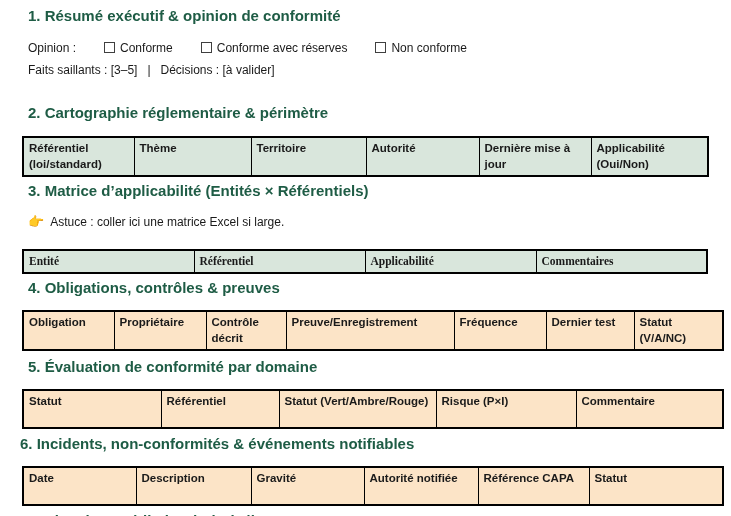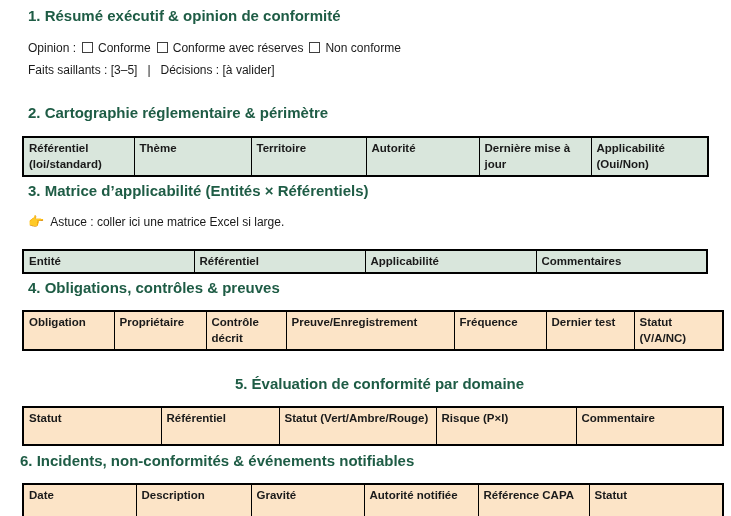--- a/index.html
+++ b/index.html
@@ -25,21 +25,21 @@
   .bodyline{
     font-size:12px;line-height:16px;
     margin-left:28px;
     color:#1a1a1a;
   }
   .chk{
     display:inline-block;width:11px;height:11px;
     border:1.2px solid #3f3f3f;background:#fff;
     vertical-align:-1px;margin-right:5px;
   }
-  .opt{margin-left:6px;}
+  .opt{margin-left:28px;}
   .opt:first-of-type{margin-left:8px;}
   .sep{margin:0 10px;}
   .tip-icon{font-size:13px;margin-right:6px;}
   table.doc{
     border-collapse:collapse;table-layout:fixed;
     margin-left:22px;
     border:2px solid var(--border);
   }
   table.doc th{
     border:1px solid var(--border);
@@ -49,40 +49,40 @@
     overflow:hidden;
   }
   table.green th{background:var(--green-bg);}
   table.peach th{background:var(--peach-bg);}
   .h-row2{height:38px;}
   .h-row1{height:22px;}
   
   .t2{width:685px;} .t2 th:nth-child(1){width:111px;} .t2 th:nth-child(2){width:117px;}
   .t2 th:nth-child(3){width:115px;} .t2 th:nth-child(4){width:113px;margin-left:24px;}
   .t2 th:nth-child(5){width:112px;} .t2 th:nth-child(6){width:117px;}
-  .t3{width:685px;} .t3 th{width:171px;}
+  .t3{width:685px;font-family:Liberation Serif, serif;} .t3 th{width:171px;}
   .t4{width:700px;} .t4 th:nth-child(1){width:91px;} .t4 th:nth-child(2){width:92px;}
   .t4 th:nth-child(3){width:80px;} .t4 th:nth-child(4){width:168px;}
   .t4 th:nth-child(5){width:92px;} .t4 th:nth-child(6){width:88px;} .t4 th:nth-child(7){width:89px;}
   .t5{width:700px;} .t5 th:nth-child(1){width:138px;} .t5 th:nth-child(2){width:118px;}
   .t5 th:nth-child(3){width:157px;} .t5 th:nth-child(4){width:140px;} .t5 th:nth-child(5){width:147px;}
   .t6{width:700px;} .t6 th:nth-child(1){width:113px;} .t6 th:nth-child(2){width:115px;}
   .t6 th:nth-child(3){width:113px;} .t6 th:nth-child(4){width:114px;}
   .t6 th:nth-child(5){width:111px;} .t6 th:nth-child(6){width:134px;}
   
   .mt-opinion{margin-top:15px;}
   .mt-faits{margin-top:6px;}
   .mt-h2{margin-top:25px;}
   .mt-t2{margin-top:14px;}
   .mt-h3{margin-top:4px;}
   .mt-tip{margin-top:14px;}
   .mt-t3{margin-top:19px;}
   .mt-h4{margin-top:4px;}
   .mt-t4{margin-top:13px;border-radius:11px;}
-  .mt-h5{margin-top:23px;text-align:center;}
+  .mt-h5{margin-top:6px;}
   .mt-t5{margin-top:13px;}
   .mt-h6{margin-top:5px;margin-left:20px;}
   .mt-t6{margin-top:13px;}
   .mt-h7{margin-top:5px;}
 </style>
 </head>
 <body>
 
 <div class="heading">1. Résumé exécutif &amp; opinion de conformité</div>
 

